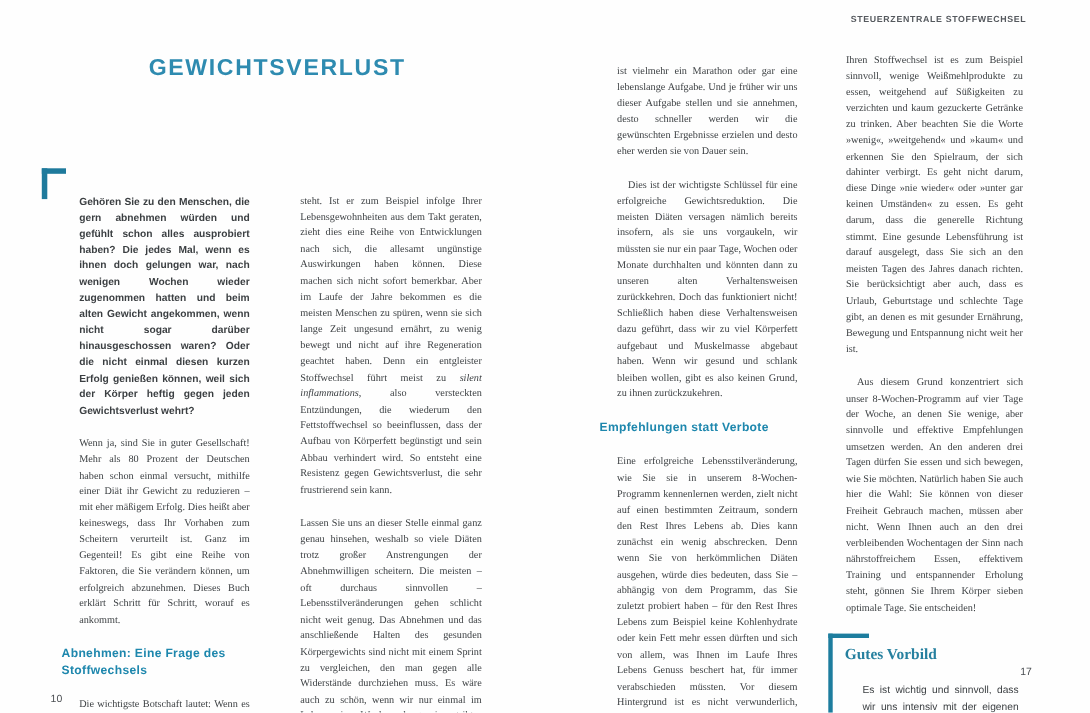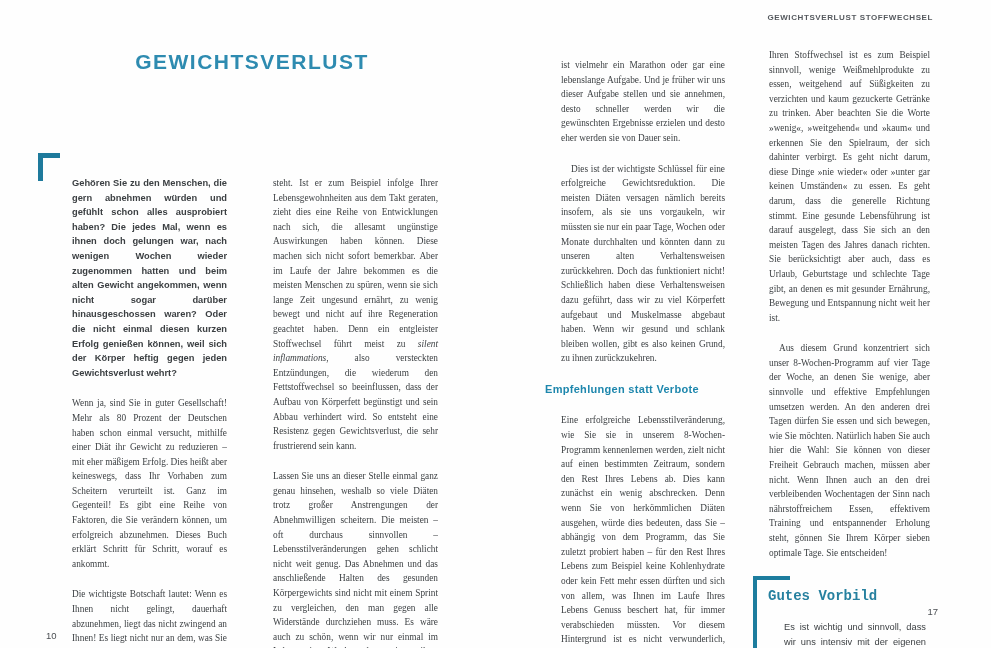--- a/index.html
+++ b/index.html
@@ -54,44 +54,45 @@
   }
   
   .vorbild { position:relative; margin-top:16px; padding:12px 4px 8px 15px; }
   .vorbild .bar-v {
     position:absolute; left:0; top:0; bottom:0; width:4px; background:#1d7d9e;
   }
   .vorbild .bar-h {
     position:absolute; left:0; top:0; width:37px; height:4px; background:#1d7d9e;
   }
   .vorbild-title {
-    font-family:Liberation Mono, monospace; font-weight:bold;
+    font-family:Liberation Serif, serif; font-weight:bold;
     font-size:14px; color:#26809f; margin:0 0 6px 0;
   }
   .vorbild-body {
     font-family:"Liberation Sans", sans-serif; font-size:9.6px;
     line-height:14.4px; color:#42464b; margin:0; text-align:left;
   }
 </style>
 </head>
 <body>
 
 <div class="spread">
 
-  <div class="page-header">GEWICHTSVERLUST STOFFWECHSEL</div>
+  <div class="page-header">STEUERZENTRALE STOFFWECHSEL</div>
 
   <div class="title">
     <div>GEWICHTSVERLUST</div>
   </div>
 
   <div class="intro-bracket"></div>
 
   <div class="col body-text" id="col-l1">
     <p class="intro">Gehören Sie zu den Menschen, die gern abnehmen würden und gefühlt schon alles ausprobiert haben? Die jedes Mal, wenn es ihnen doch gelungen war, nach wenigen Wochen wieder zugenommen hatten und beim alten Gewicht angekommen, wenn nicht sogar darüber hinausgeschossen waren? Oder die nicht einmal diesen kurzen Erfolg genießen können, weil sich der Körper heftig gegen jeden Gewichtsverlust wehrt?</p>
     <p>Wenn ja, sind Sie in guter Gesellschaft! Mehr als 80 Prozent der Deutschen haben schon einmal versucht, mithilfe einer Diät ihr Gewicht zu reduzieren – mit eher mäßigem Erfolg. Dies heißt aber keineswegs, dass Ihr Vorhaben zum Scheitern verurteilt ist. Ganz im Gegenteil! Es gibt eine Reihe von Faktoren, die Sie verändern können, um erfolgreich abzunehmen. Dieses Buch erklärt Schritt für Schritt, worauf es ankommt.</p>
+    <div class="subhead">Abnehmen: Eine Frage des Stoffwechsels</div>
     <p>Die wichtigste Botschaft lautet: Wenn es Ihnen nicht gelingt, dauerhaft abzunehmen, liegt das nicht zwingend an Ihnen! Es liegt nicht nur an dem, was Sie tun oder nicht tun, was Sie essen oder nicht essen. Es liegt auch nicht nur an ihren Genen. Ob es Ihnen gelingt, Ihr Gewicht zu reduzieren, hat vielmehr damit zu tun, wie es um Ihren Stoffwechsel</p>
   </div>
 
   <div class="col body-text" id="col-l2">
     <p><span>steht. Ist er zum Beispiel infolge Ihrer Lebensgewohnheiten aus dem Takt geraten, zieht dies eine Reihe von Entwicklungen nach sich, die allesamt ungünstige Auswirkungen haben können. Diese machen sich nicht sofort bemerkbar. Aber im Laufe der Jahre bekommen es die meisten Menschen zu spüren, wenn sie sich lange Zeit ungesund ernährt, zu wenig bewegt und nicht auf ihre Regeneration geachtet haben. Denn ein entgleister Stoffwechsel führt meist zu </span><i>silent inflammations</i><span>, also versteckten Entzündungen, die wiederum den Fettstoffwechsel so beeinflussen, dass der Aufbau von Körperfett begünstigt und sein Abbau verhindert wird. So entsteht eine Resistenz gegen Gewichtsverlust, die sehr frustrierend sein kann.</span></p>
     <p>Lassen Sie uns an dieser Stelle einmal ganz genau hinsehen, weshalb so viele Diäten trotz großer Anstrengungen der Abnehmwilligen scheitern. Die meisten – oft durchaus sinnvollen – Lebensstilveränderungen gehen schlicht nicht weit genug. Das Abnehmen und das anschließende Halten des gesunden Körpergewichts sind nicht mit einem Sprint zu vergleichen, den man gegen alle Widerstände durchziehen muss. Es wäre auch zu schön, wenn wir nur einmal im Leben vier Wochen lang ein striktes Bewegungs- und Ernährungsprogramm einhalten und uns anschließend nicht weiter kümmern müssten. Die erfolgreiche Gewichtskontrolle</p>
   </div>
 
   <div class="col body-text" id="col-r1">
     <p>ist vielmehr ein Marathon oder gar eine lebenslange Aufgabe. Und je früher wir uns dieser Aufgabe stellen und sie annehmen, desto schneller werden wir die gewünschten Ergebnisse erzielen und desto eher werden sie von Dauer sein.</p>

